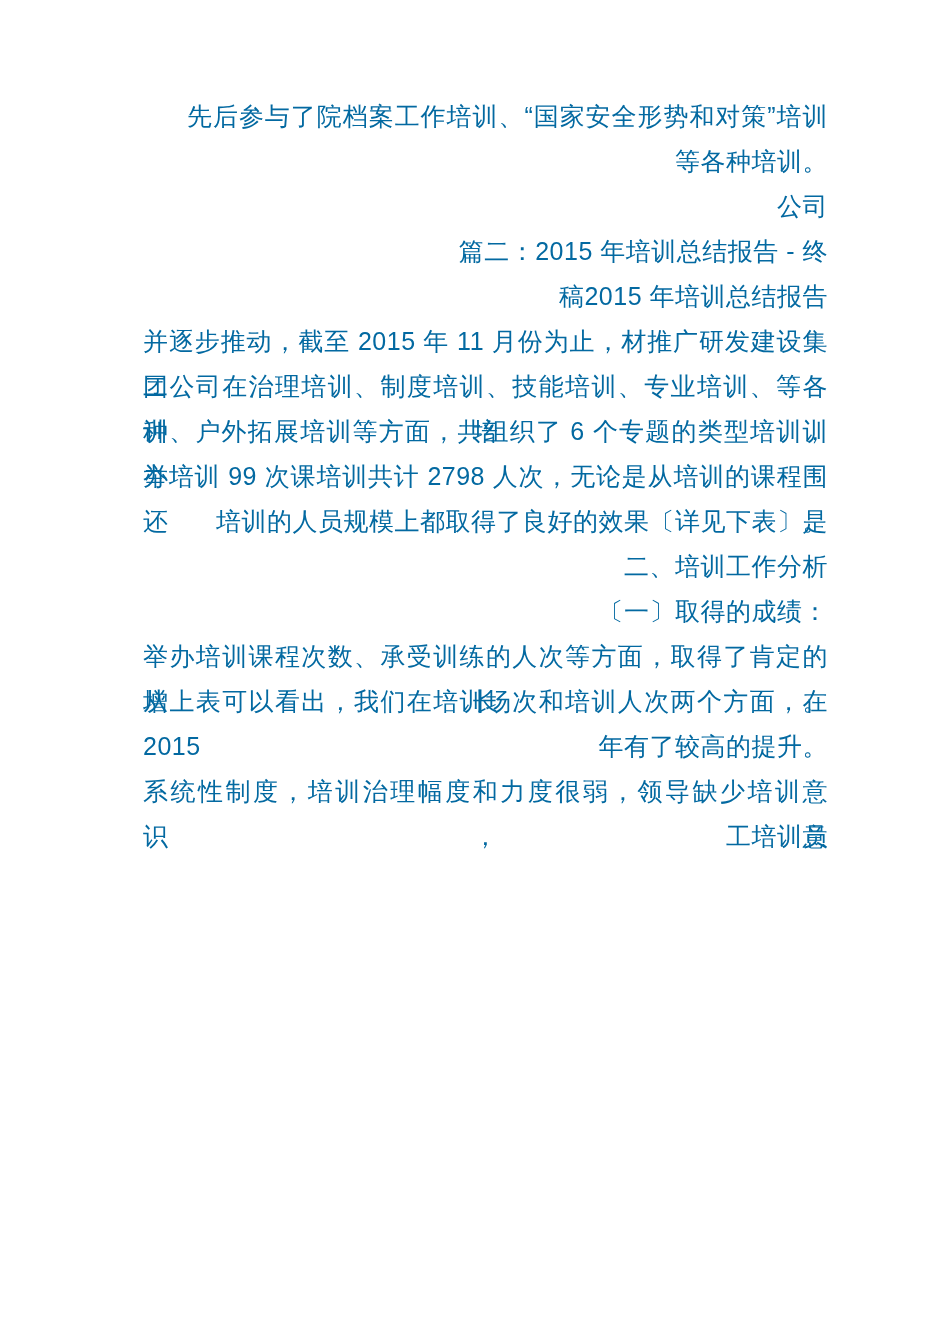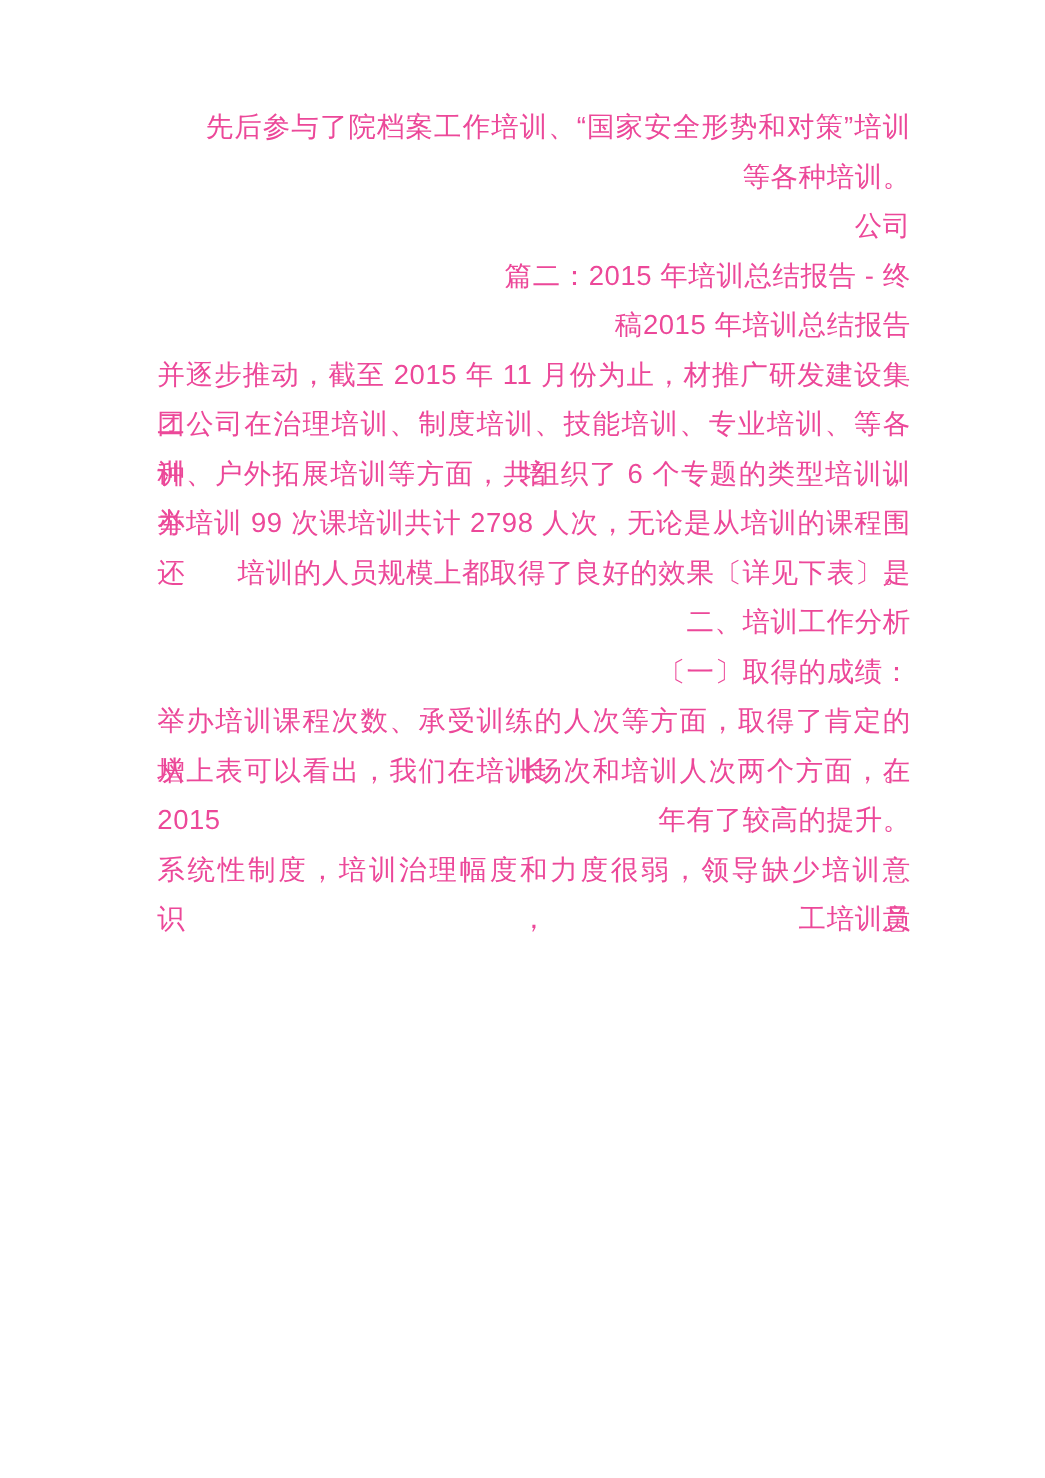--- a/index.html
+++ b/index.html
@@ -14,21 +14,21 @@
     position: relative;
     width: 950px;
     height: 1344px;
     background: #ffffff;
   }
   .doc-body {
     position: absolute;
     left: 143px;
     top: 94px;
     width: 685px;
-    color: #ec4899;
+    color: #0369a1;
     font-size: 25px;
     line-height: 45px;
     font-weight: 500;
     letter-spacing: 0.5px;
   }
   .text-line {
     height: 45px;
     white-space: pre-wrap;
     text-align: right;
   }

